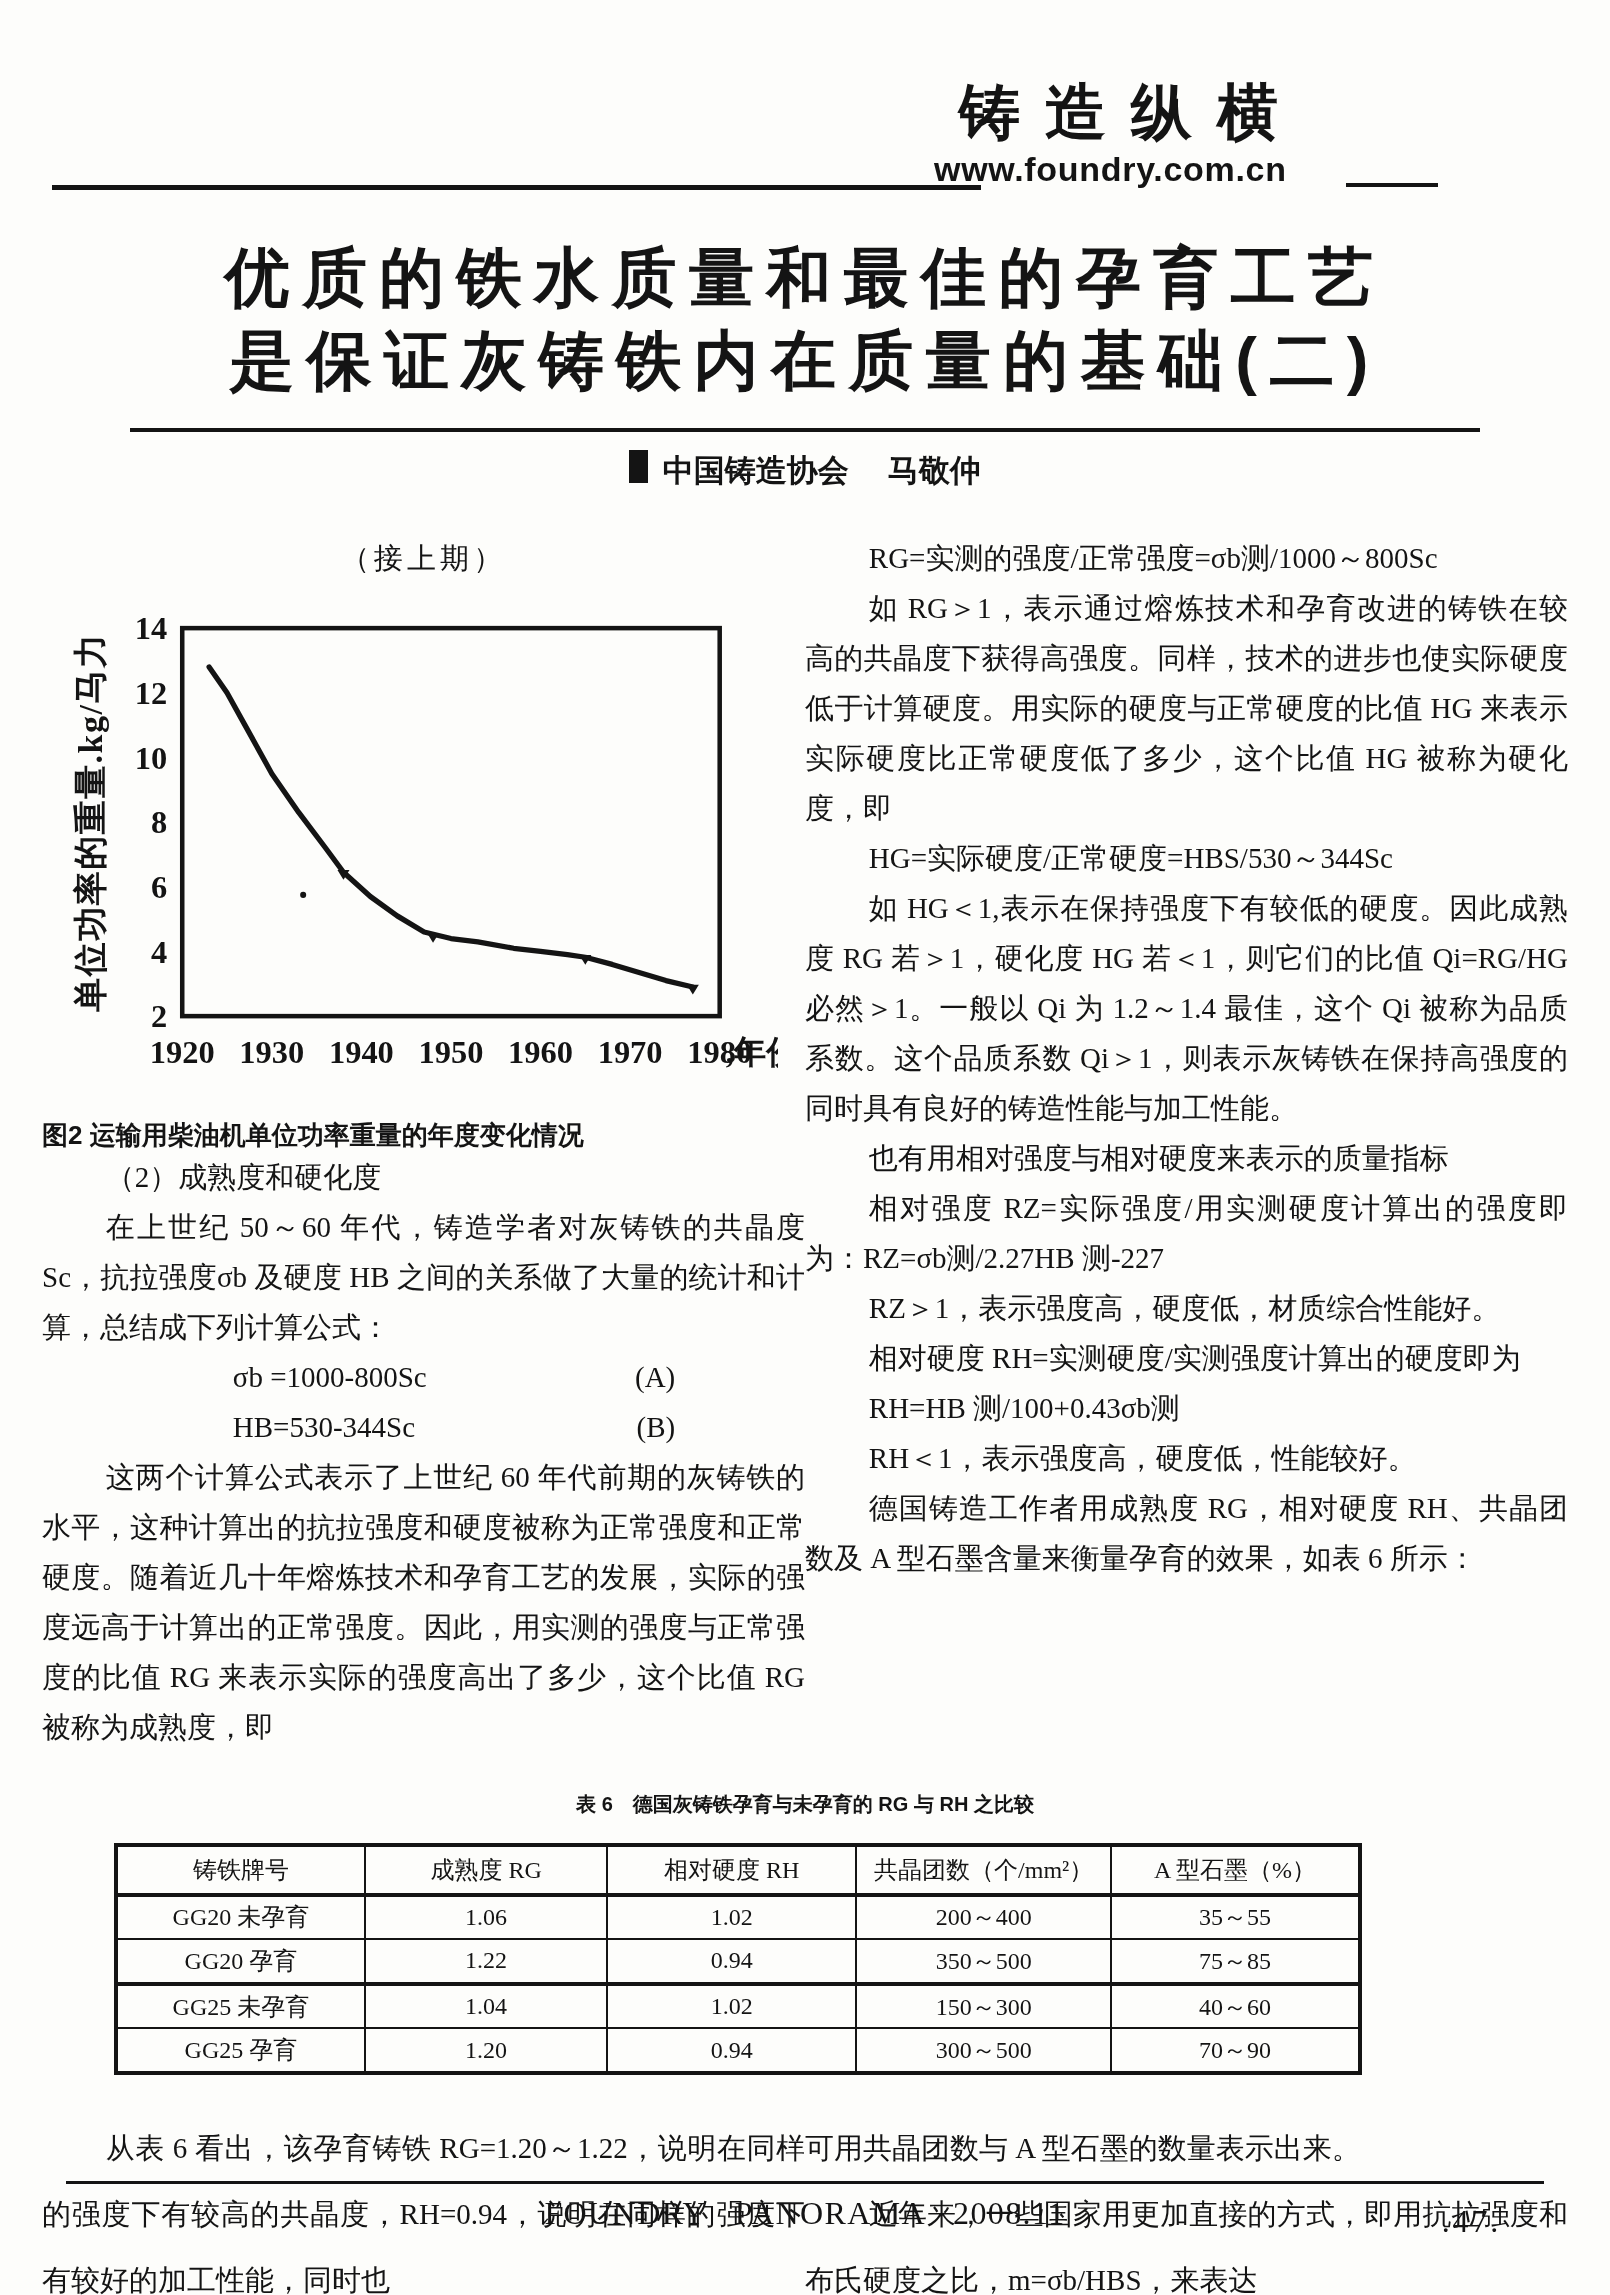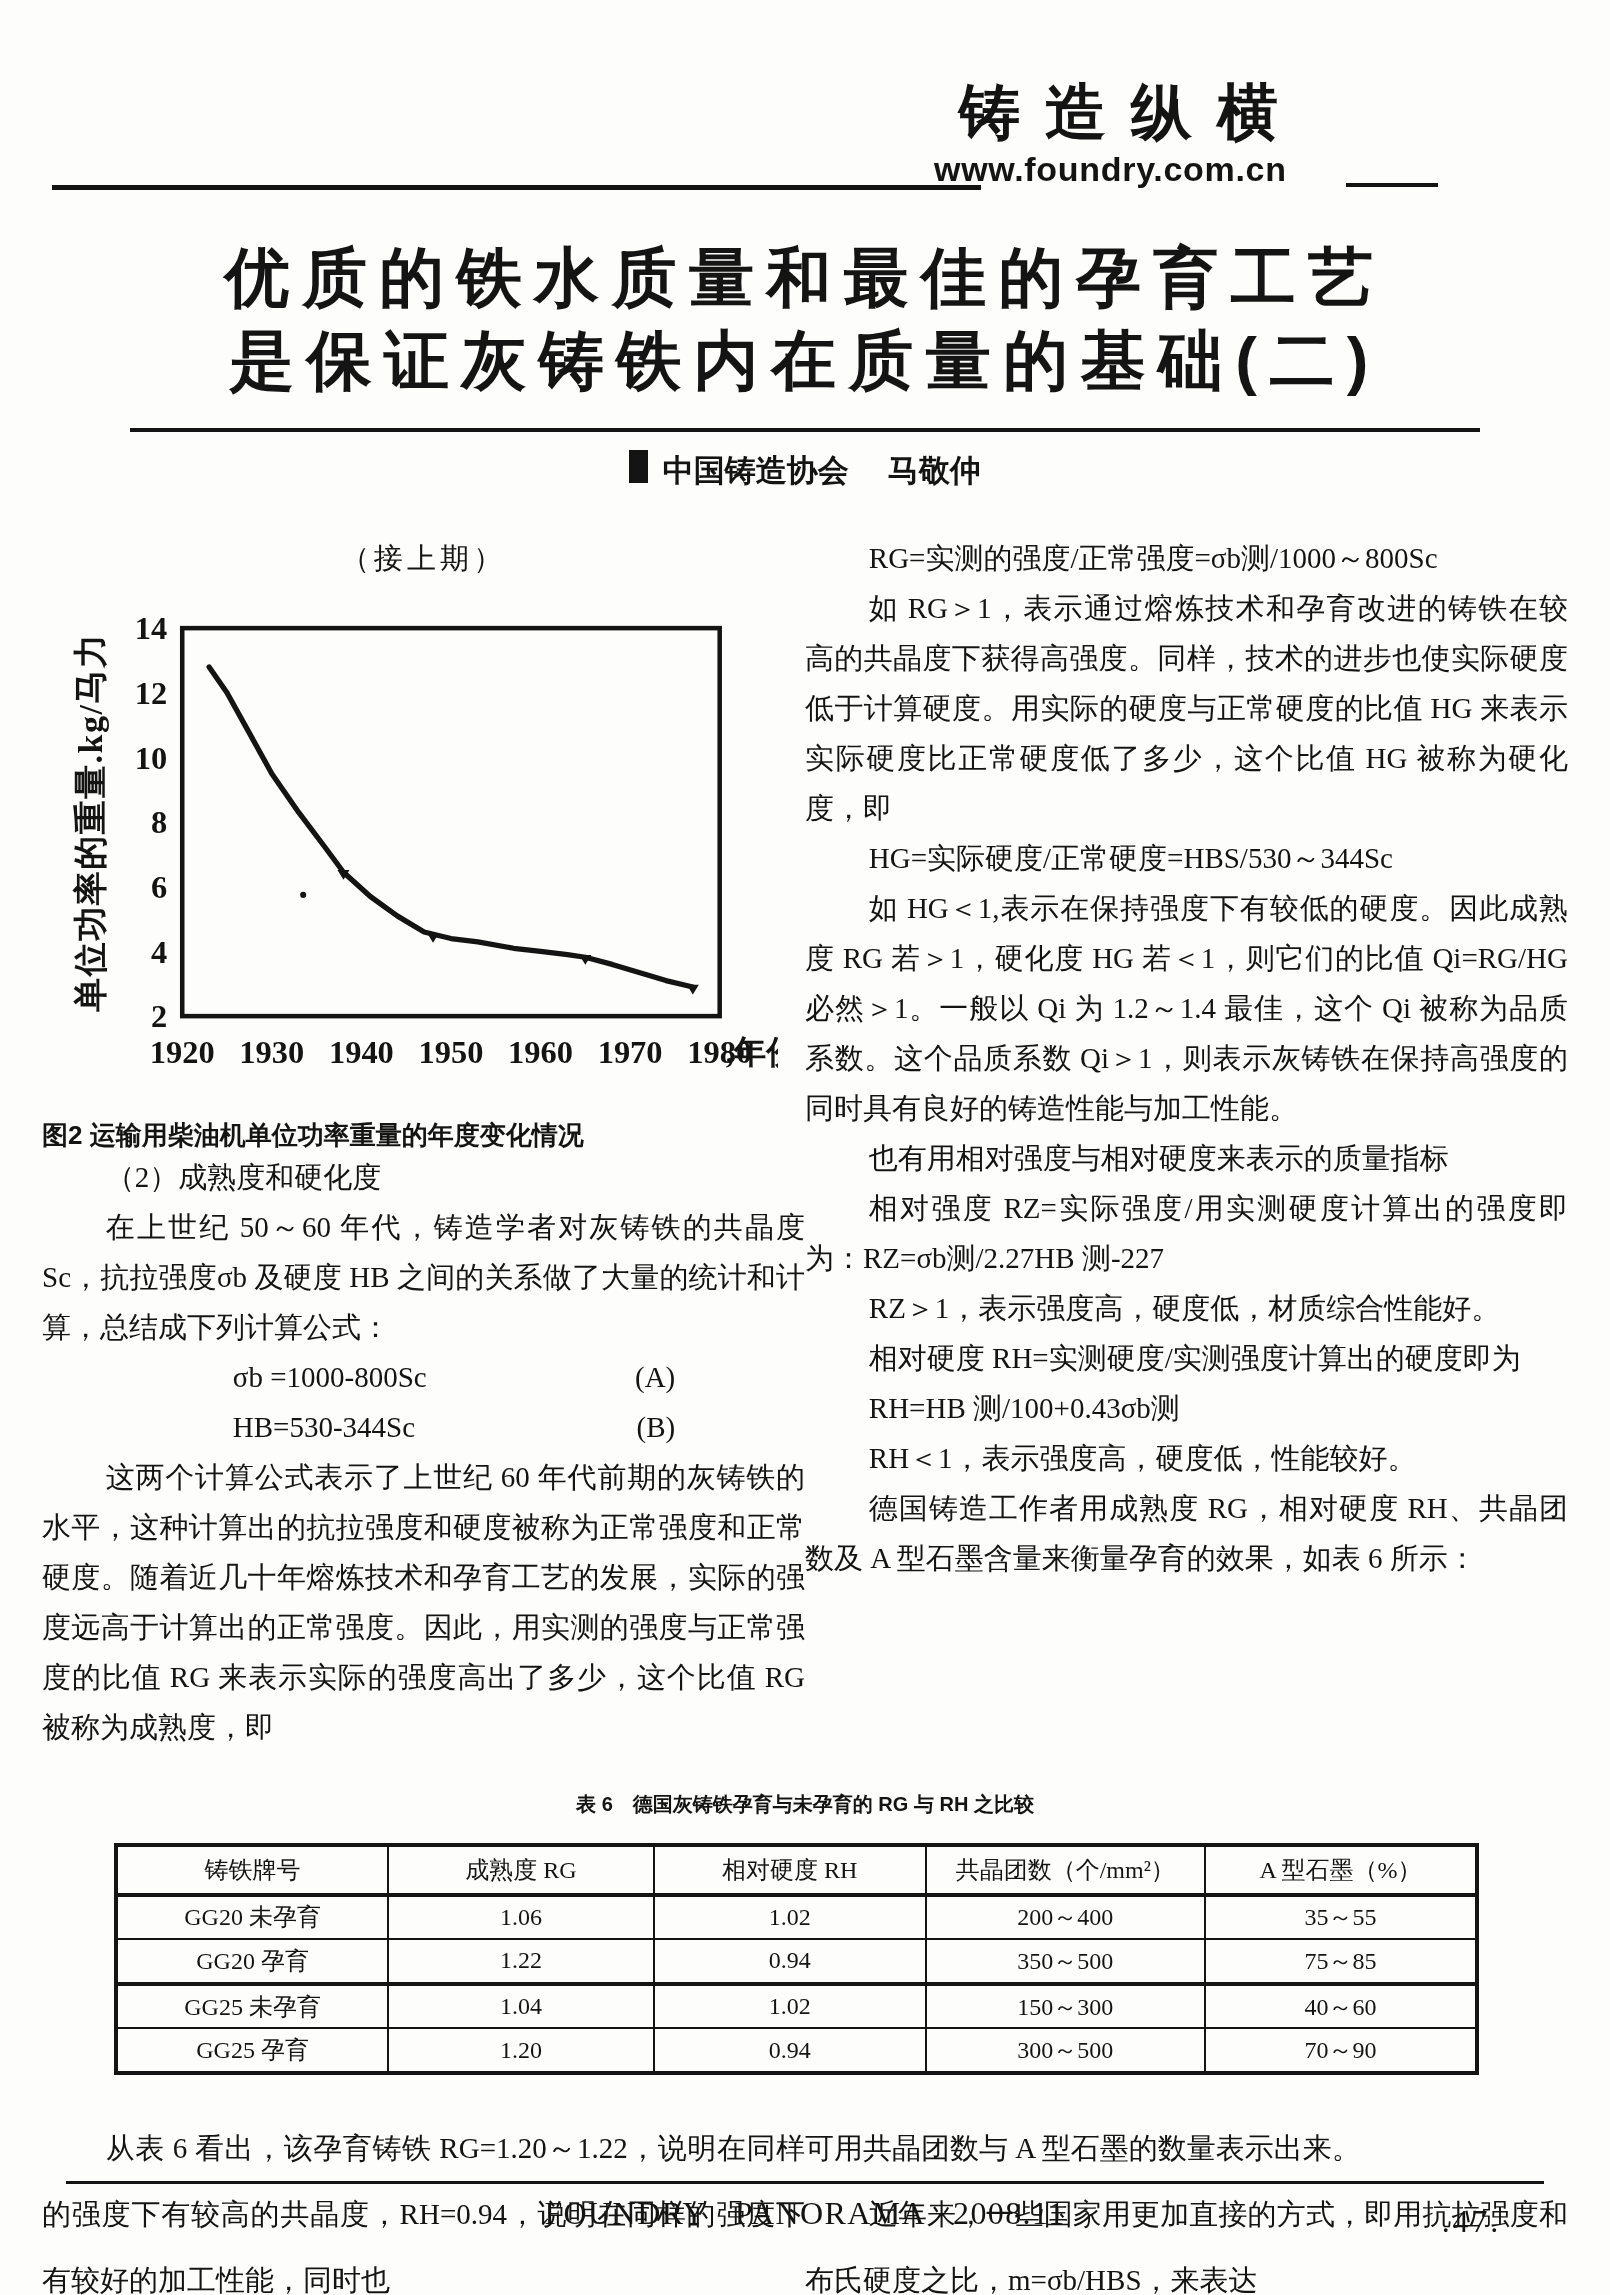--- a/index.html
+++ b/index.html
@@ -59,21 +59,21 @@
   .formula-row{display:flex;justify-content:space-between;width:58%;margin-left:25%;}
   .formula-line{text-indent:2.2em;}
 
   
   .table-title{
     text-align:center;font-family:"Liberation Sans","DejaVu Sans",sans-serif;
     font-weight:700;font-size:20px;margin-top:39px;
   }
   table.t6{
     border-collapse:collapse;table-layout:fixed;
-    width:1365px;margin:25px 0 0 72px;
+    width:1248px;margin:25px 0 0 72px;
     font-size:24px;border:4.1px solid #141414;
   }
   .t6 col.c1{width:20%;} .t6 col.c2{width:19.5%;} .t6 col.c3{width:20%;}
   .t6 col.c4{width:20.5%;} .t6 col.c5{width:20%;}
   .t6 th,.t6 td{
     border:2.1px solid #141414;text-align:center;vertical-align:middle;
     padding:2.8px 4.1px;font-weight:400;height:36px;
   }
   .t6 thead th{border-bottom:4.1px solid #141414;height:40px;}
   .t6 tr.group-start td{border-top:4.1px solid #141414;}

